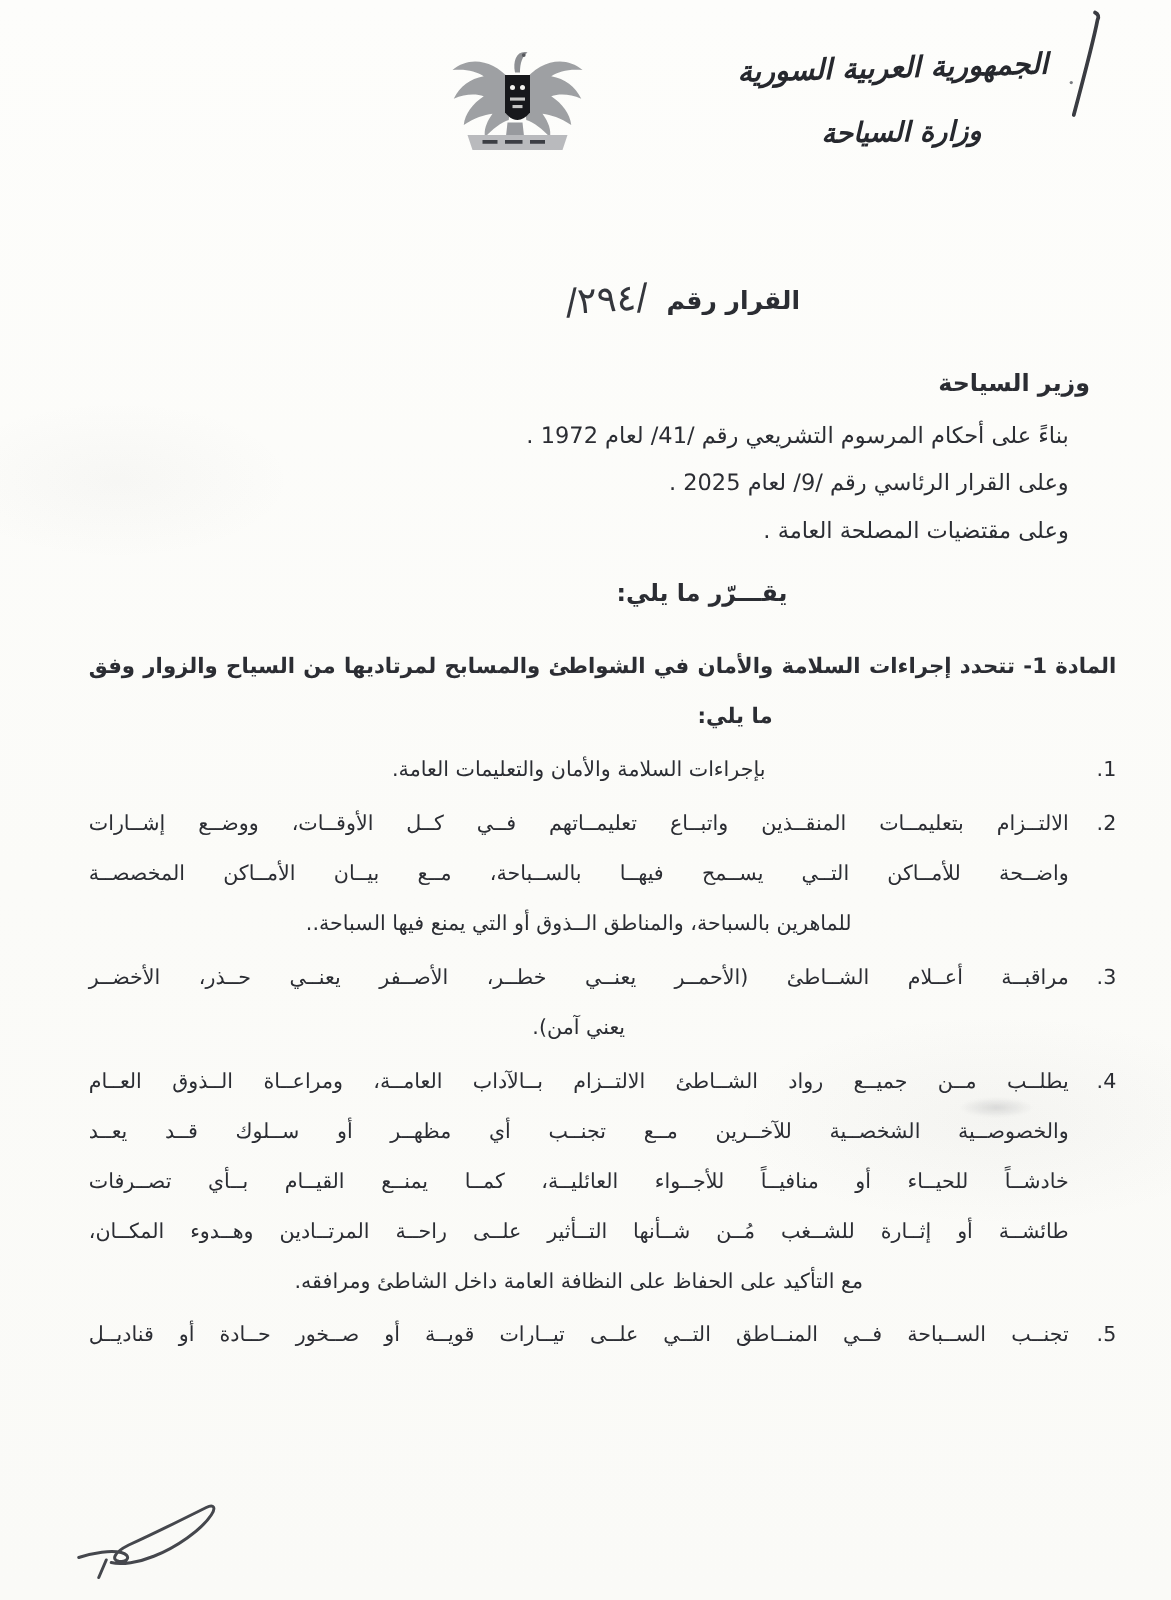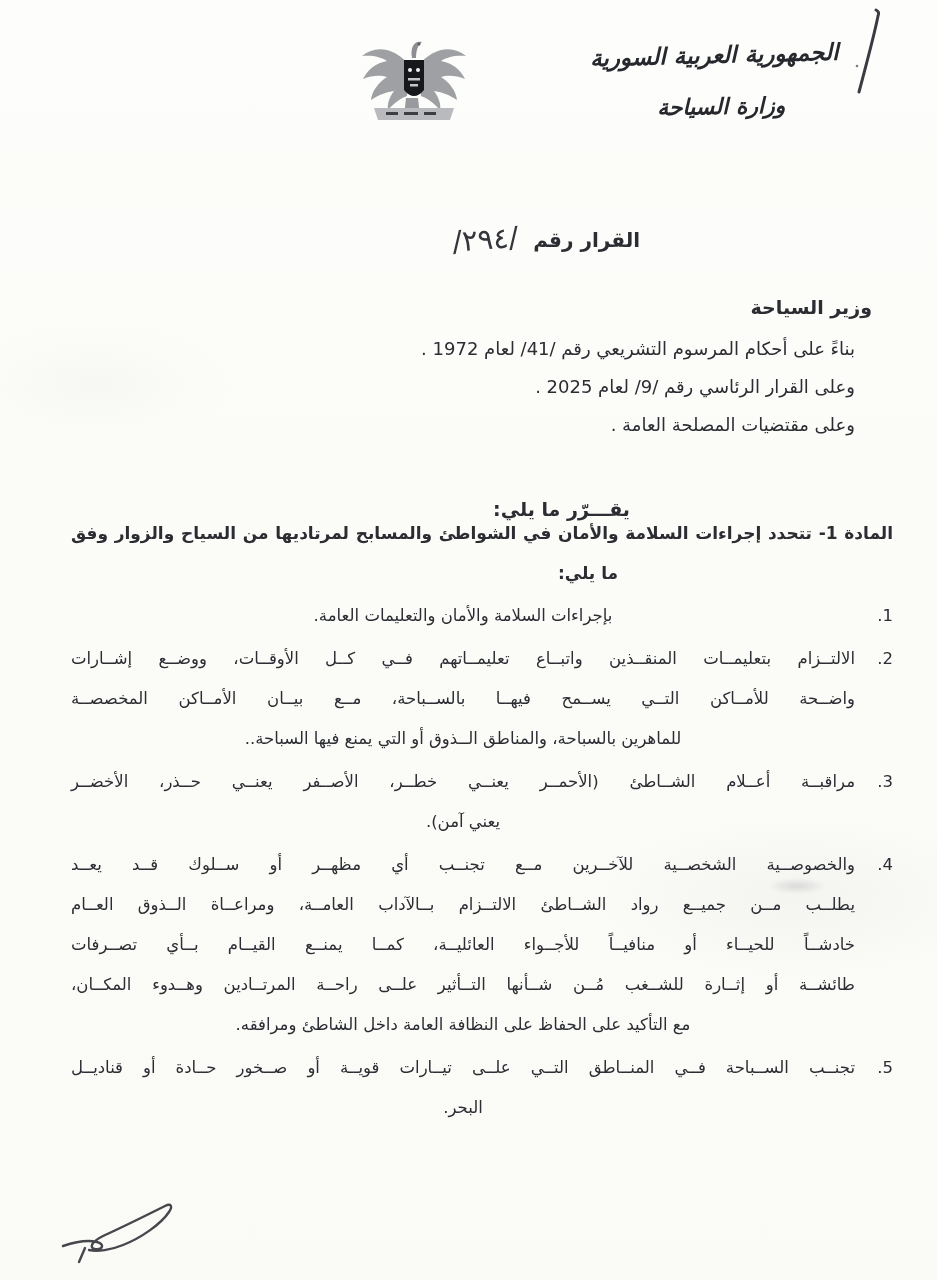--- a/index.html
+++ b/index.html
@@ -22,21 +22,21 @@
   .ministry-title{font-size:22px;font-weight:700;color:#26282e;transform:rotate(-1deg);font-style:italic;}
   
   .decree-line{font-size:20px;font-weight:700;white-space:nowrap;}
   .decree-line .hand{
     display:inline-block;font-weight:400;font-size:29px;color:var(--hand);
     letter-spacing:10px;transform:rotate(-4deg) translateY(2px);padding-right:8px;
   }
   
   .minister{font-size:19px;font-weight:700;}
   .pre-ln{line-height:38px;font-size:18px;text-align:right;white-space:nowrap;}
-  .decides{font-size:19px;font-weight:700;margin-top:34px;}
+  .decides{font-size:19px;font-weight:700;}
   
   .body-col{left:71px;right:44px;top:513px;}
   .ln{line-height:40px;font-size:16.5px;}
   .just{text-align:justify;text-align-last:justify;}
   .cen{text-align:center;}
   .bold{font-weight:700;font-size:17px;}
   .shift-r{transform:translateX(106px);}
   .item{display:flex;direction:rtl;margin-top:3px;}
   .marker{width:38px;flex:0 0 38px;line-height:40px;font-size:16.5px;text-align:right;}
   .itxt{flex:1;min-width:0;}
@@ -124,33 +124,32 @@
       <div class="marker">3.</div>
       <div class="itxt">
         <div class="ln just">مراقبــة أعــلام الشــاطئ (الأحمــر يعنــي خطــر، الأصــفر يعنــي حــذر، الأخضــر</div>
         <div class="ln cen">يعني آمن).</div>
       </div>
     </div>
 
     <div class="item">
       <div class="marker">4.</div>
       <div class="itxt">
+        <div class="ln just">يطلــب مــن جميــع رواد الشــاطئ الالتــزام بــالآداب العامــة، ومراعــاة الــذوق العــام</div>
         <div class="ln just">والخصوصــية الشخصــية للآخــرين مــع تجنــب أي مظهــر أو ســلوك قــد يعــد</div>
-        <div class="ln just">يطلــب مــن جميــع رواد الشــاطئ الالتــزام بــالآداب العامــة، ومراعــاة الــذوق العــام</div>
         <div class="ln just">خادشــاً للحيــاء أو منافيــاً للأجــواء العائليــة، كمــا يمنــع القيــام بــأي تصــرفات</div>
         <div class="ln just">طائشــة أو إثــارة للشــغب مُــن شــأنها التــأثير علــى راحــة المرتــادين وهــدوء المكــان،</div>
         <div class="ln cen">مع التأكيد على الحفاظ على النظافة العامة داخل الشاطئ ومرافقه.</div>
       </div>
     </div>
 
     <div class="item">
       <div class="marker">5.</div>
       <div class="itxt">
         <div class="ln just">تجنــب الســباحة فــي المنــاطق التــي علــى تيــارات قويــة أو صــخور حــادة أو قناديــل</div>
-        <div class="ln cen">البحر.</div>
       </div>
     </div>
 
   </div>
 
   <div class="abs smudge" style="top:878px;right:110px;"></div>
 
   <svg class="abs" style="left:45px;top:1190px;" width="170" height="85" viewBox="0 0 170 85">
     <path d="M18,56 C30,52 44,50 52,52 C60,54 58,60 50,59 C44,58 46,52 58,46 C80,36 108,22 120,16 C126,13 128,16 124,22 C116,34 96,48 78,55 C66,60 52,62 44,60 M40,58 L34,72" fill="none" stroke="#45474d" stroke-width="2.4" stroke-linecap="round" stroke-linejoin="round"></path>
   </svg>

